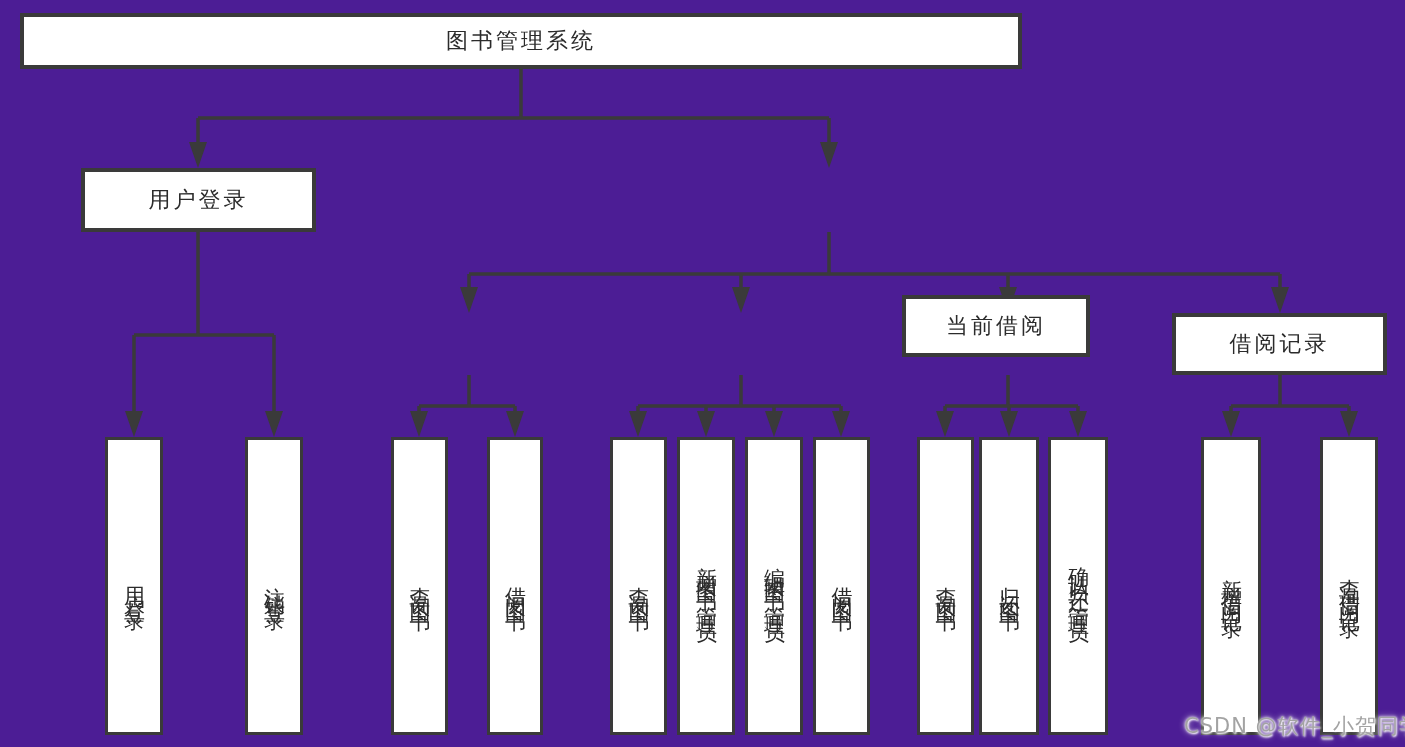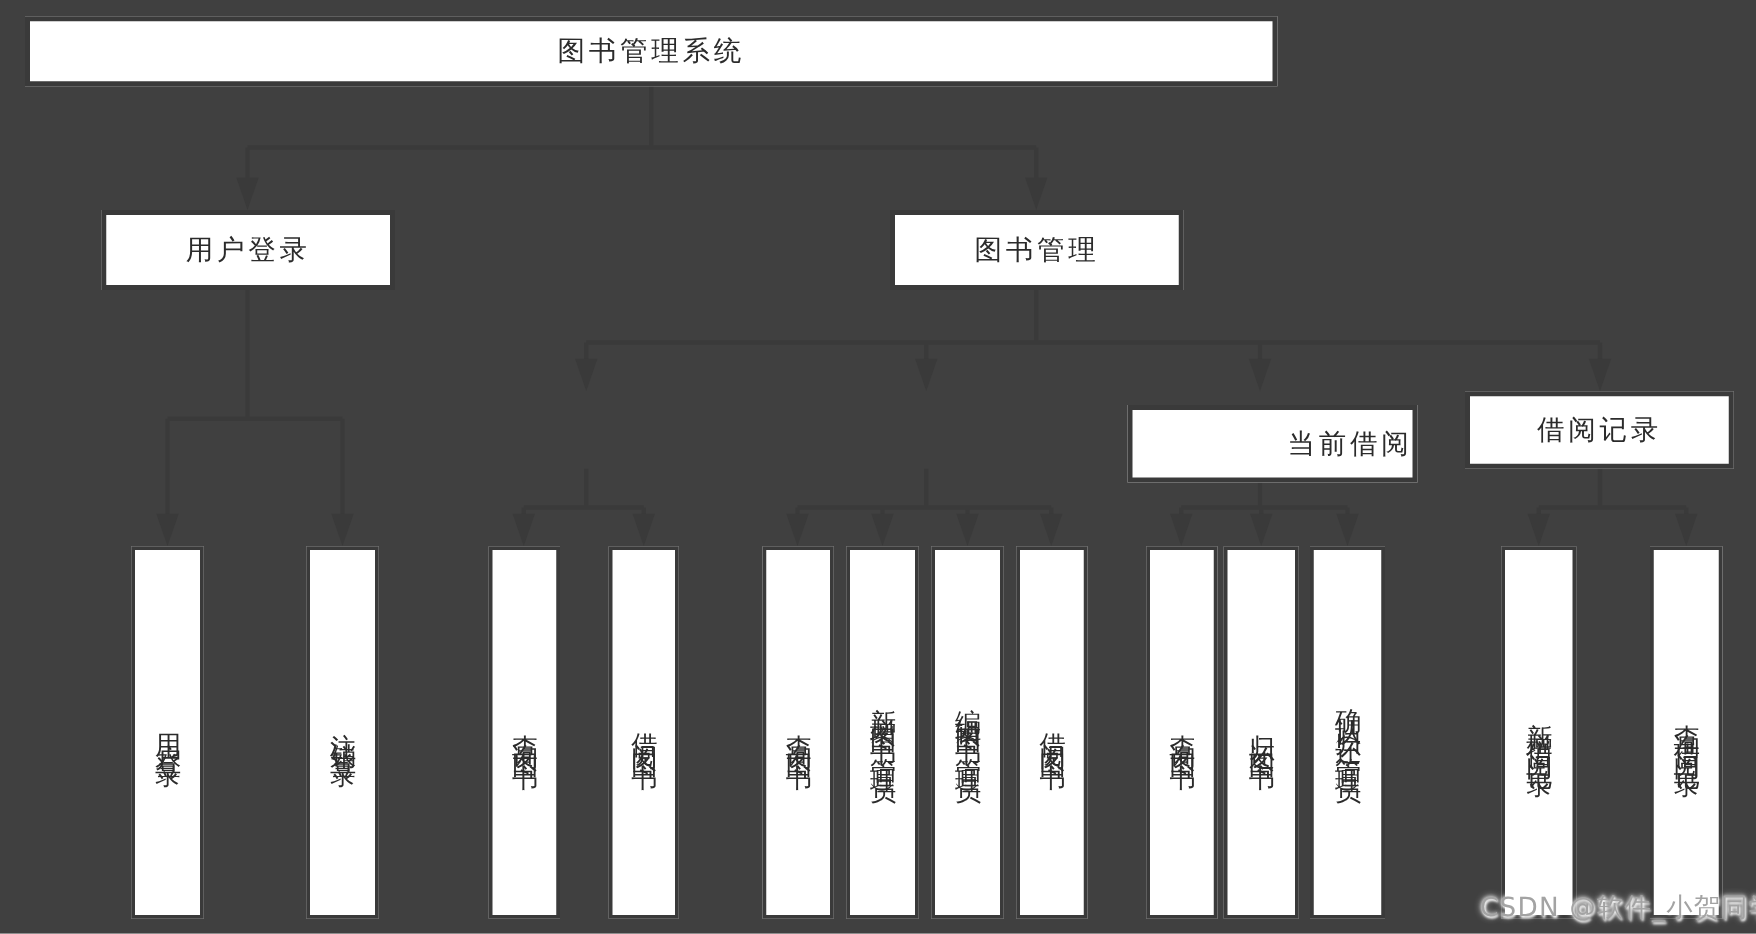--- a/index.html
+++ b/index.html
@@ -3,21 +3,21 @@
 <meta charset="utf-8">
 <style>
   * { margin: 0; padding: 0; box-sizing: border-box; }
   html, body { background: #ffffff; }
   body { font-family: "DejaVu Sans", "Liberation Sans", sans-serif; }
 
   .canvas {
     position: relative;
     width: 1405px;
     height: 747px;
-    background: #404040;
+    background: #4c1d95;
     overflow: hidden;
   }
 
   .connectors {
     position: absolute;
     left: 0; top: 0;
     width: 1405px; height: 747px;
     z-index: 1;
   }
 
@@ -112,25 +112,22 @@
     </g>
   </svg>
 
   <div class="node" style="left:20px; top:13px; width:1002px; height:56px;">
     <span>图书管理系统</span>
   </div>
 
   <div class="node" style="left:81px; top:168px; width:235px; height:64px;">
     <span>用户登录</span>
   </div>
-  <div class="node" style="left:712px; top:168px; width:235px; height:64px;">
-    <span>图书管理</span>
-  </div>
 
-  <div class="node" style="left:902px; top:324px; width:232px; height:62px;justify-content:flex-end;">
+  <div class="node" style="left:902px; top:295px; width:188px; height:62px;">
     <span>当前借阅</span>
   </div>
   <div class="node" style="left:1172px; top:313px; width:215px; height:62px;">
     <span>借阅记录</span>
   </div>
 
   <div class="leaf" style="left:105px; top:437px; width:58px; height:298px;">
     <span>用户登录</span>
   </div>
   <div class="leaf" style="left:245px; top:437px; width:58px; height:298px;">

